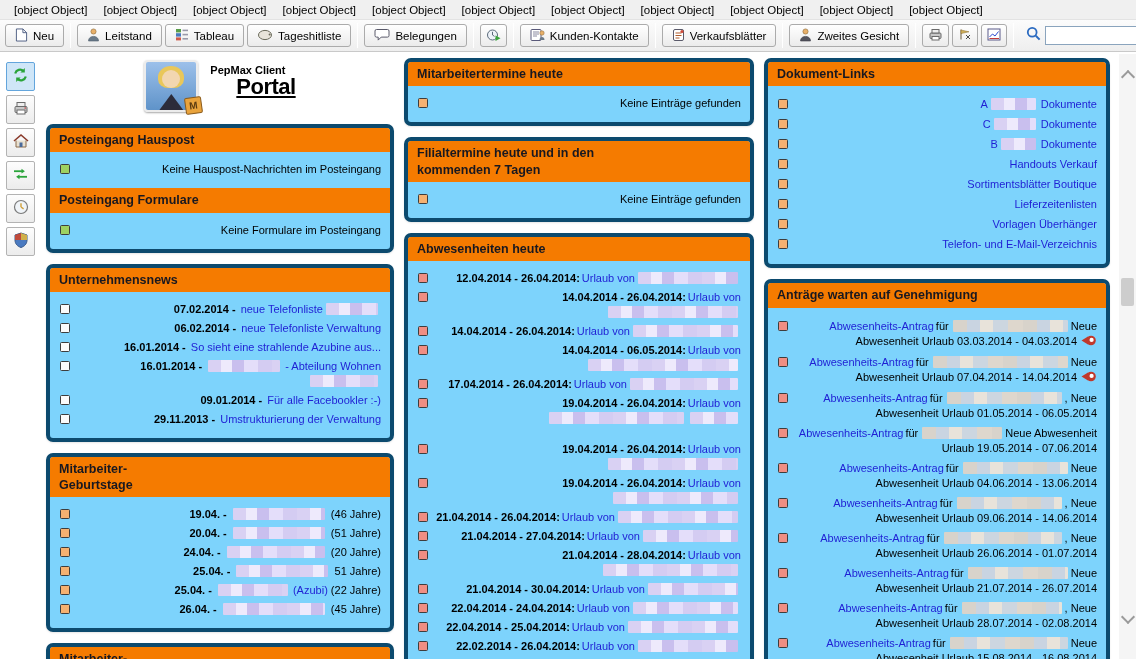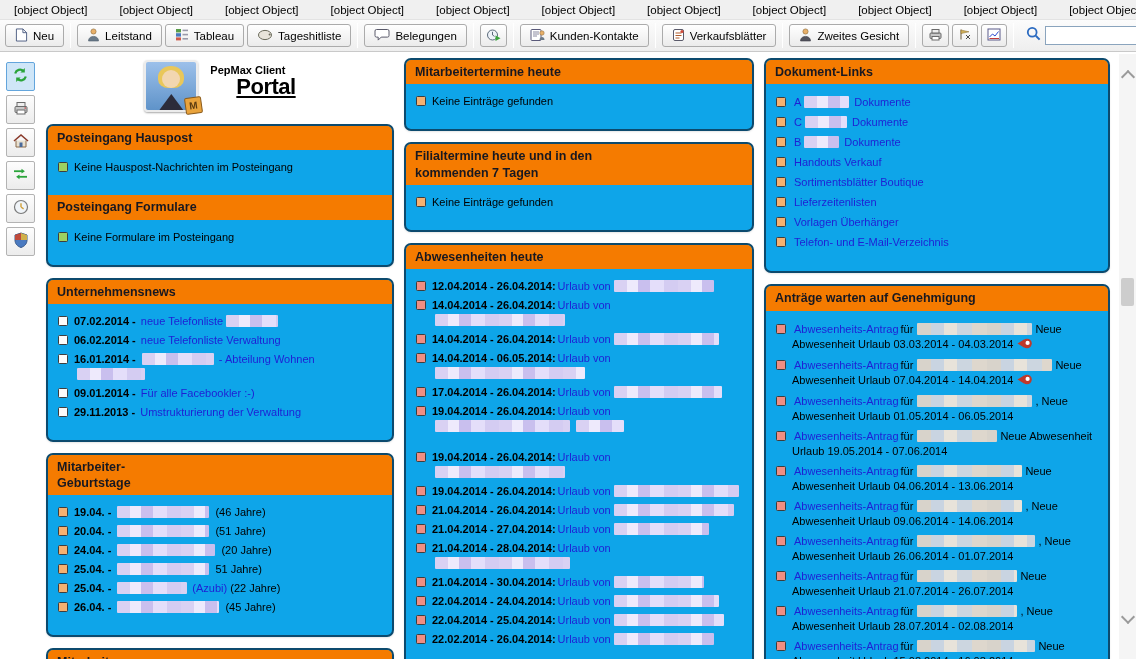--- a/index.html
+++ b/index.html
@@ -1,20 +1,20 @@
 <!DOCTYPE html>
 <html><head>
 <meta charset="utf-8">
 <style>
   html,body{margin:0;padding:0;}
   body{width:1136px;height:659px;position:relative;overflow:hidden;background:#fff;
        font-family:"Liberation Sans", sans-serif;color:#000;}
   
   .menubar{height:19px;background:#f0f0f0;border-bottom:1px solid #e3e3e3;
-           display:flex;align-items:center;padding-left:6px;font-size:11.5px;gap:16px;}
+           display:flex;align-items:center;padding-left:6px;font-size:11.5px;}
   .menu-item{padding:2px 8px;cursor:default;white-space:nowrap;}
   
   .toolbar{height:32px;background:linear-gradient(#fcfcfc,#eeeeee);
            border-bottom:1px solid #c9c9c9;display:flex;align-items:center;
            padding:0 5px;gap:3px;box-sizing:border-box;}
   .tbtn{display:flex;align-items:center;gap:5px;border:1px solid #ababab;border-radius:3px;
         background:linear-gradient(#ffffff,#ebebeb);padding:2px 9px;font-size:11.5px;
         height:23px;box-sizing:border-box;white-space:nowrap;}
   .tbtn.icon-only{padding:2px 5px;}
   .tsep{width:1px;height:25px;background:#c2c2c2;border-right:1px solid #ffffff;margin:0 3px;}
@@ -40,25 +40,25 @@
   .logo-hair{position:absolute;left:12px;top:4px;width:26px;height:22px;border-radius:50% 50% 40% 40%;background:#e9c75a;}
   .logo-face{position:absolute;left:16px;top:8px;width:18px;height:18px;border-radius:50%;background:#f2d6b0;}
   .logo-body{position:absolute;left:8px;bottom:0;width:34px;height:16px;background:#2c2c3a;
              clip-path:polygon(15% 100%,50% 0,85% 100%);}
   .logo-m{position:absolute;right:-6px;bottom:-4px;width:15px;height:15px;background:#e9a33c;
           border:1px solid #8a5a1a;border-radius:2px;color:#5a3a10;font-size:10px;font-weight:bold;
           display:flex;align-items:center;justify-content:center;transform:rotate(-8deg);}
   .logo-text1{font-size:11px;font-weight:bold;line-height:1.1;margin-top:6px;}
   .logo-text2{font-size:22px;font-weight:bold;line-height:1;padding-left:26px;letter-spacing:-.5px;text-decoration:underline;}
   
-  .panel{border:2px solid #0c4a6e;border-radius:7px;background:#0ea5e9;overflow:hidden;
+  .panel{border:4px solid #0c4a6e;border-radius:7px;background:#7dd3fc;overflow:hidden;
          margin-bottom:11px;box-shadow:0 1px 2px rgba(0,0,0,.10);}
   .phead{background:#f57b00;color:#181820;font-weight:bold;font-size:12.5px;
          padding:4px 9px;line-height:1.3;white-space:pre-line;}
-  .pbody{padding:6px 9px 16px 9px;}
+  .pbody{padding:6px 9px 7px 9px;text-align:right;}
   .row{position:relative;padding-left:17px;font-size:11px;line-height:15px;margin:4px 0;}
   .sq{position:absolute;left:1px;top:2px;width:8px;height:8px;border:1px solid #3d3d3d;border-radius:1.5px;}
   .green-square{background:#9ed161;}
   .orange-square{background:#f5b171;}
   .red-square{background:#f08e83;}
   .white-square{background:#fbfbfb;}
   .date{font-weight:bold;}
   .lnk{color:#1f1fd4;}
   .row .lnk{margin-left:2px;}
   .mid{margin:0 1px 0 2px;}
@@ -289,20 +289,23 @@
       <div class="phead">Unternehmensnews</div>
       <div class="pbody">
 
       <div class="row">
             <span class="sq white-square"></span><span class="date">07.02.2014 - </span><span class="lnk">neue Telefonliste</span><span class="blur" style="width: 52px;"></span>
           </div>
           <div class="row">
             <span class="sq white-square"></span><span class="date">06.02.2014 - </span><span class="lnk">neue Telefonliste Verwaltung</span>
           </div>
           <div class="row">
+            <span class="sq white-square"></span><span class="date">16.01.2014 - </span><span class="lnk">So sieht eine strahlende Azubine aus...</span>
+          </div>
+          <div class="row">
             <span class="sq white-square"></span><span class="date">16.01.2014 - </span><span class="blur" style="width: 72px;"></span><span class="lnk">- Abteilung Wohnen</span><span class="blur" style="width: 68px;"></span>
           </div>
           <div class="row">
             <span class="sq white-square"></span><span class="date">09.01.2014 - </span><span class="lnk">Für alle Facebookler :-)</span>
           </div>
           <div class="row">
             <span class="sq white-square"></span><span class="date">29.11.2013 - </span><span class="lnk">Umstrukturierung der Verwaltung</span>
           </div>
         </div>
     </div>

